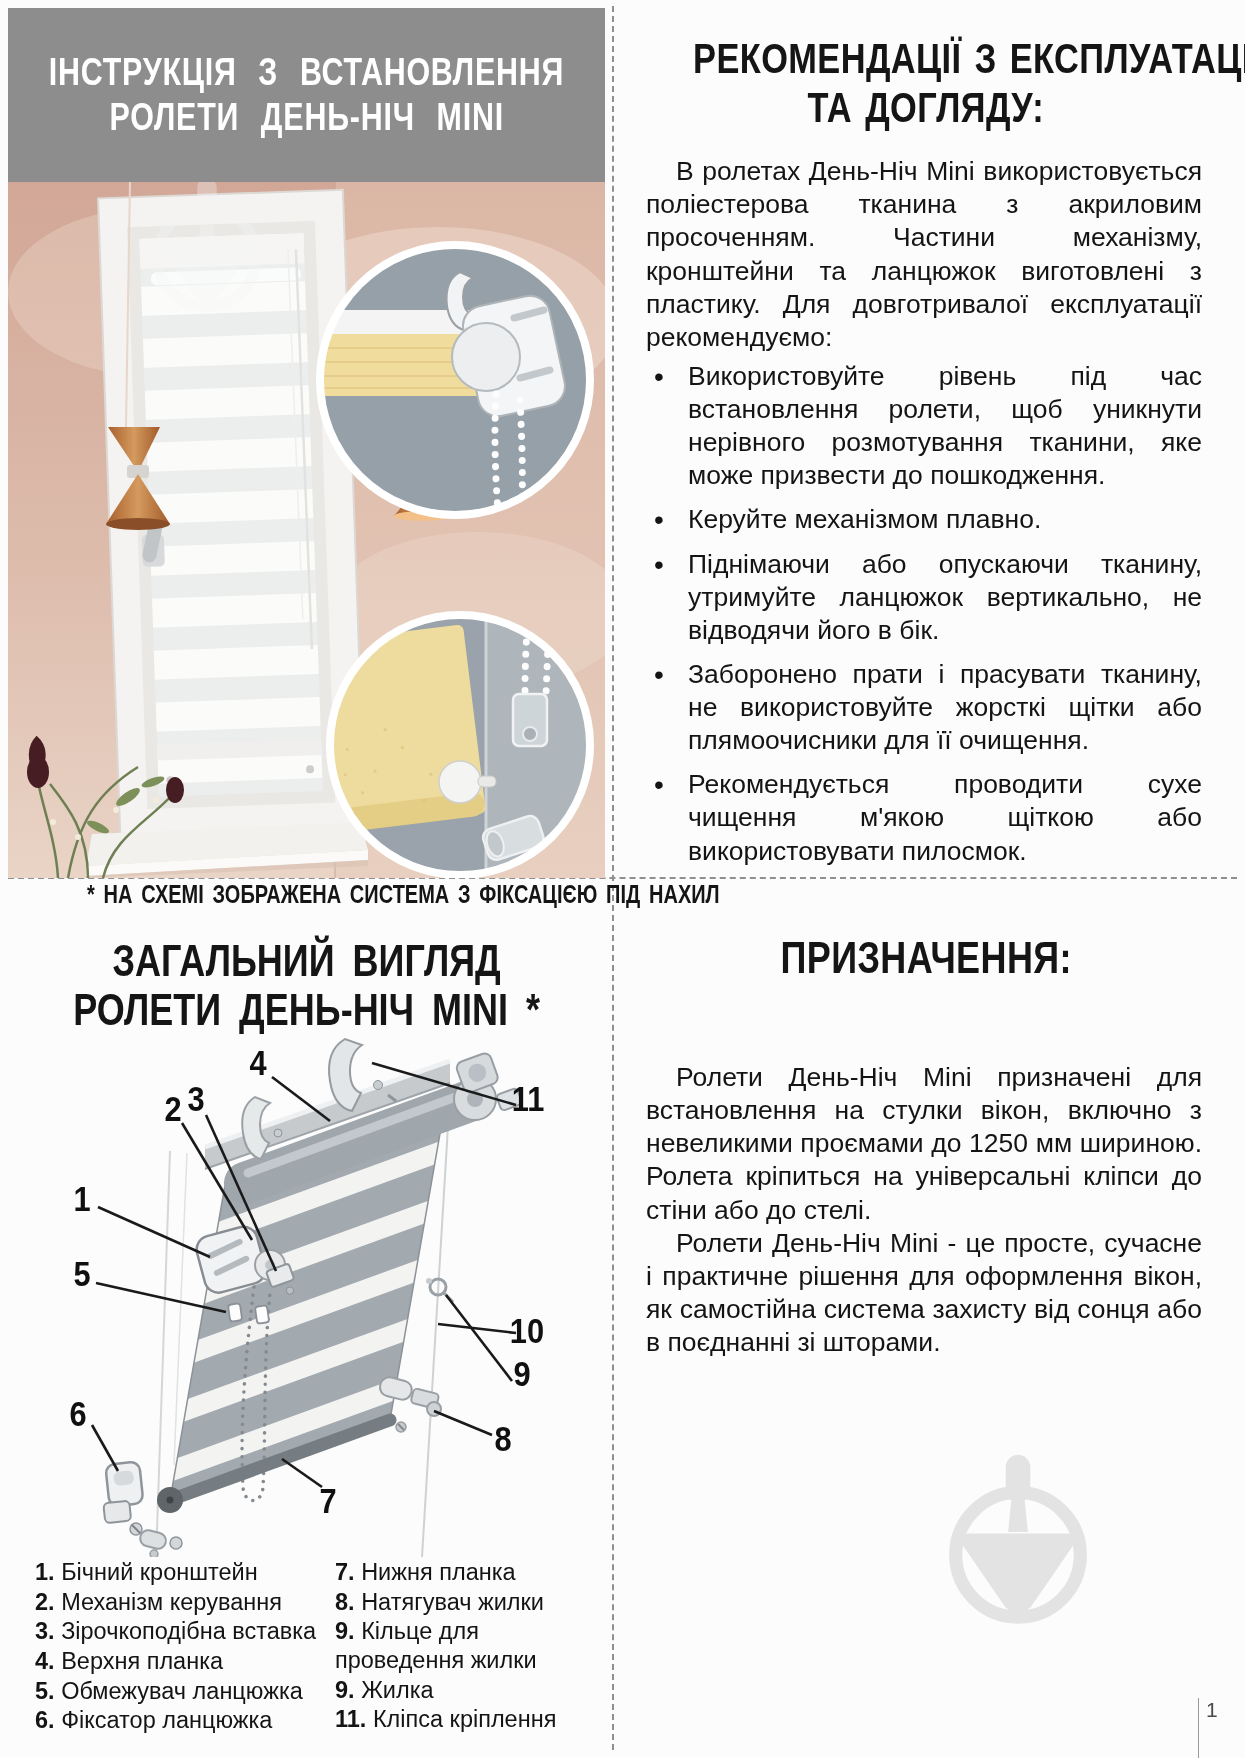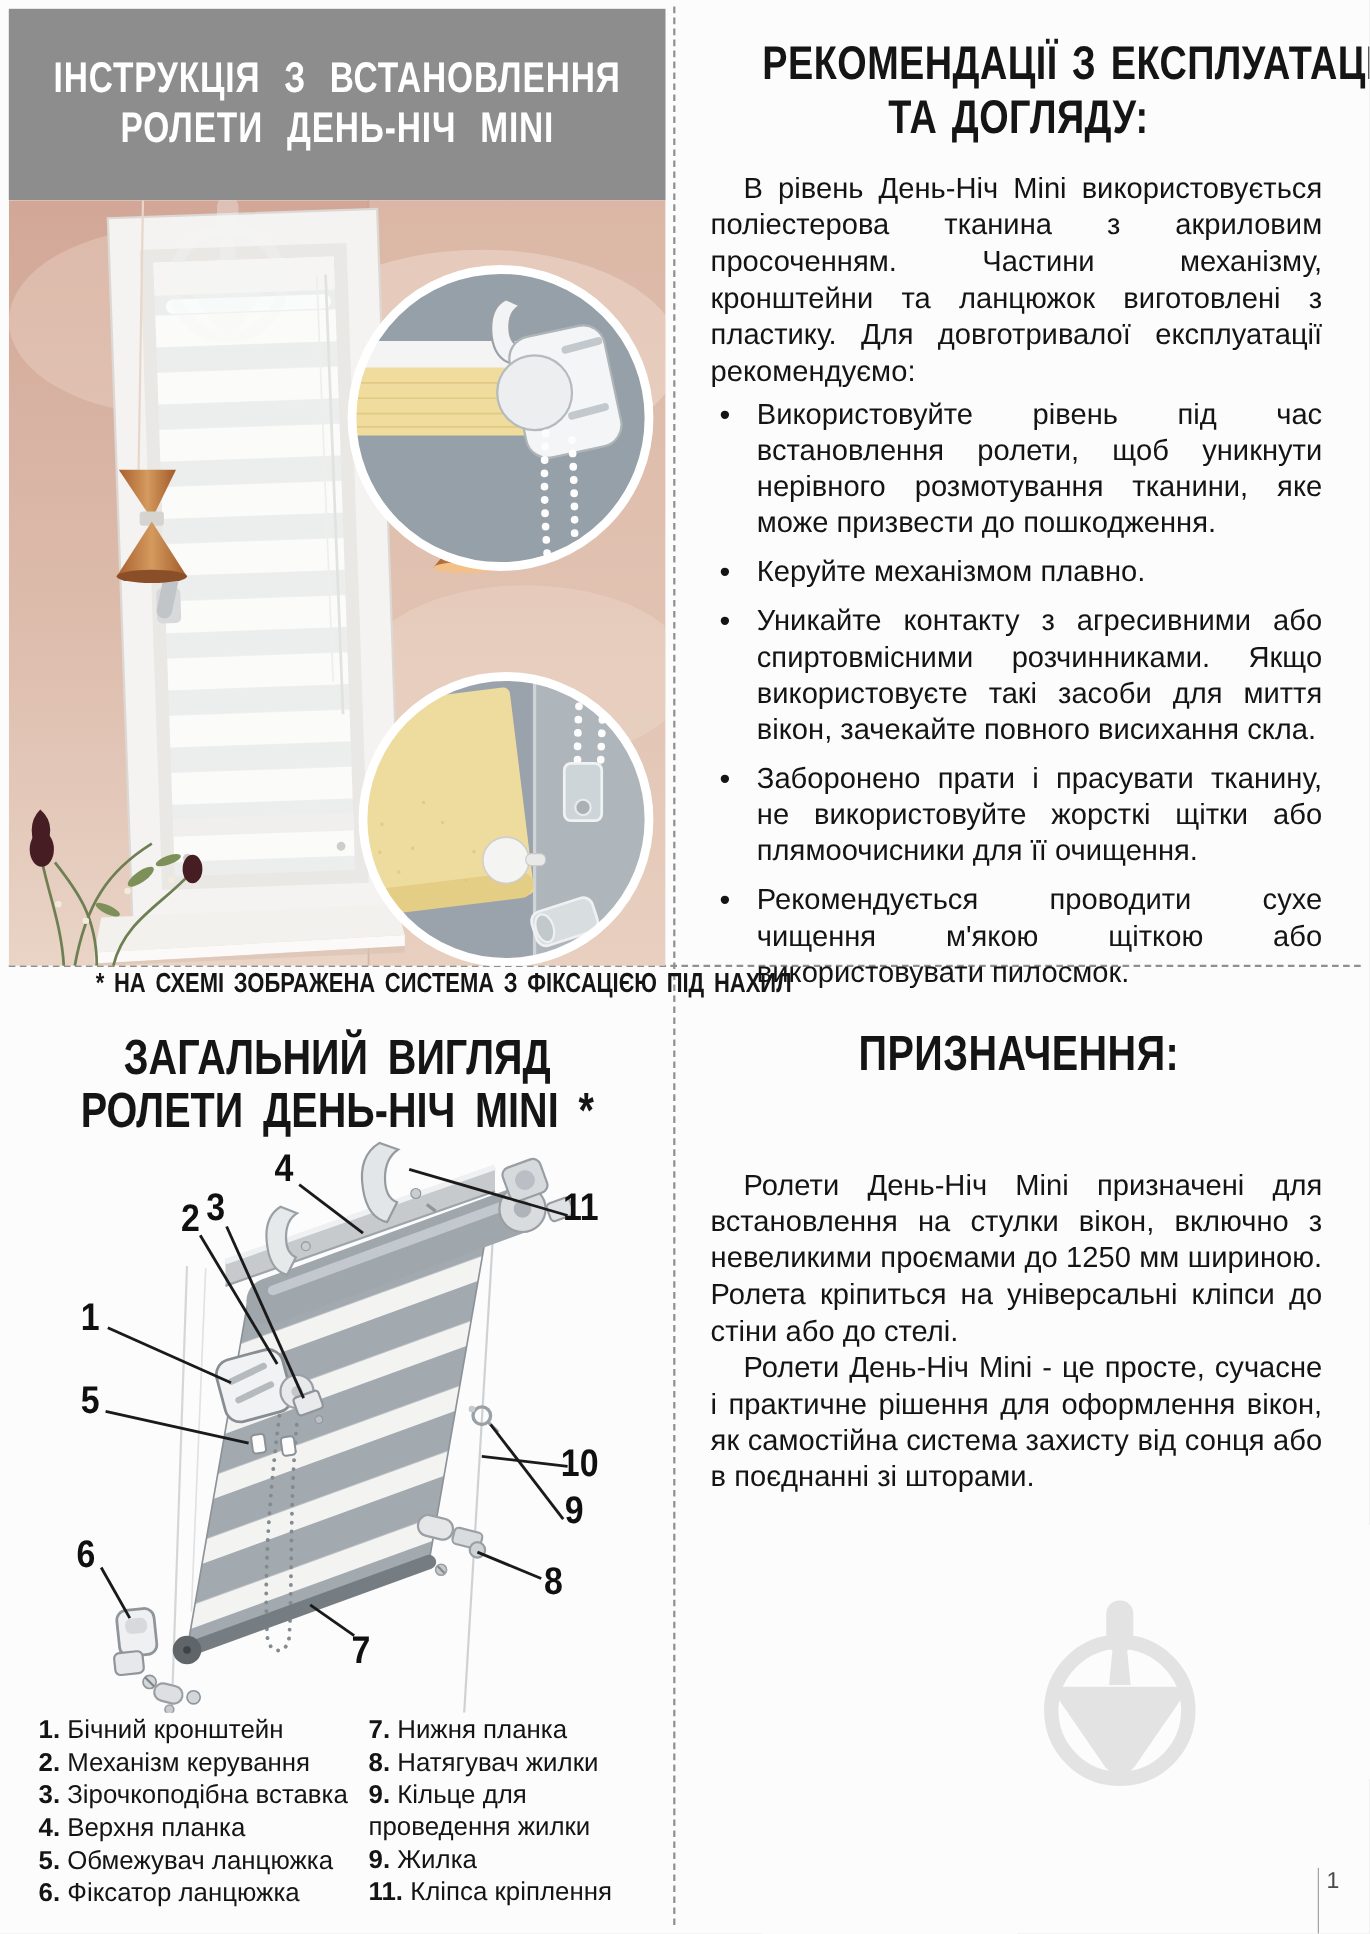--- a/index.html
+++ b/index.html
@@ -271,25 +271,25 @@
         </g>
       </svg>
     </div>
   </section>
 
   <section class="q-tr">
     <div class="cond title">
       <span>РЕКОМЕНДАЦІЇ З ЕКСПЛУАТАЦІЇ</span><br>
       <span>ТА ДОГЛЯДУ:</span>
     </div>
-    <p class="body-text intro">В рівень День-Ніч Mini використовується поліестерова тканина з акриловим просоченням. Частини механізму, кронштейни та ланцюжок виготовлені з пластику. Для довготривалої експлуатації рекомендуємо:</p>
+    <p class="body-text intro">В ролетах День-Ніч Mini використовується поліестерова тканина з акриловим просоченням. Частини механізму, кронштейни та ланцюжок виготовлені з пластику. Для довготривалої експлуатації рекомендуємо:</p>
     <ul class="bullets body-text">
         <li>Використовуйте рівень під час встановлення ролети, щоб уникнути нерівного розмотування тканини, яке може призвести до пошкодження.</li>
         <li>Керуйте механізмом плавно.</li>
-        <li>Уникайте контакту з агресивними або спиртовмісними розчинниками. Якщо використовуєте такі засоби для миття вікон, зачекайте повного висихання скла.</li>
+        <li>Піднімаючи або опускаючи тканину, утримуйте ланцюжок вертикально, не відводячи його в бік.</li>
         <li>Заборонено прати і прасувати тканину, не використовуйте жорсткі щітки або плямоочисники для її очищення.</li>
         <li>Рекомендується проводити сухе чищення м'якою щіткою або використовувати пилосмок.</li>
       </ul>
   </section>
 
   <section class="q-bl">
     <div class="cond subtitle">
       <span>* НА СХЕМІ ЗОБРАЖЕНА СИСТЕМА З ФІКСАЦІЄЮ ПІД НАХИЛ</span>
     </div>
     <div class="cond title">

